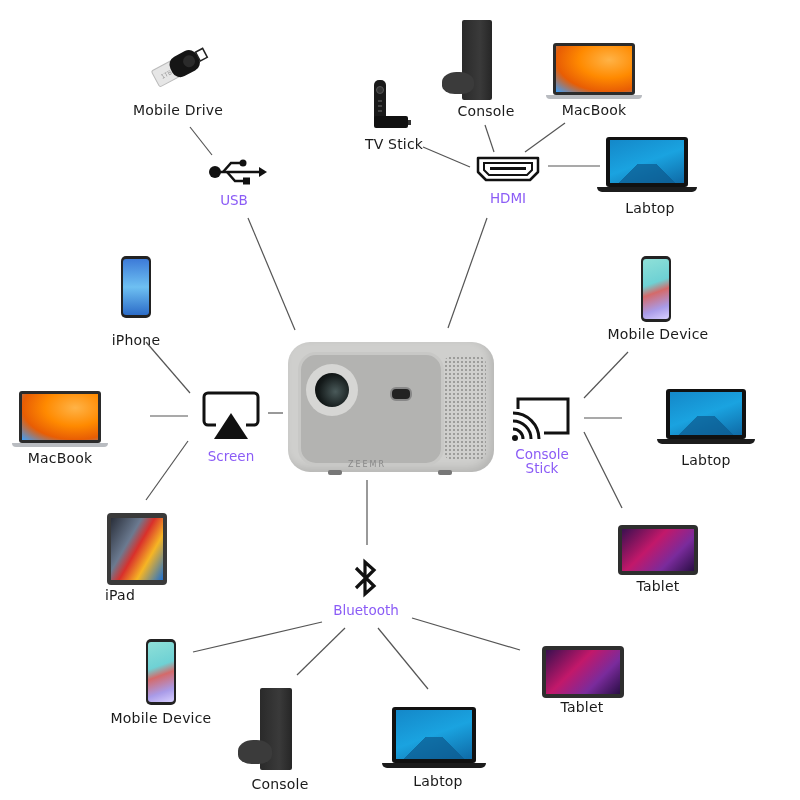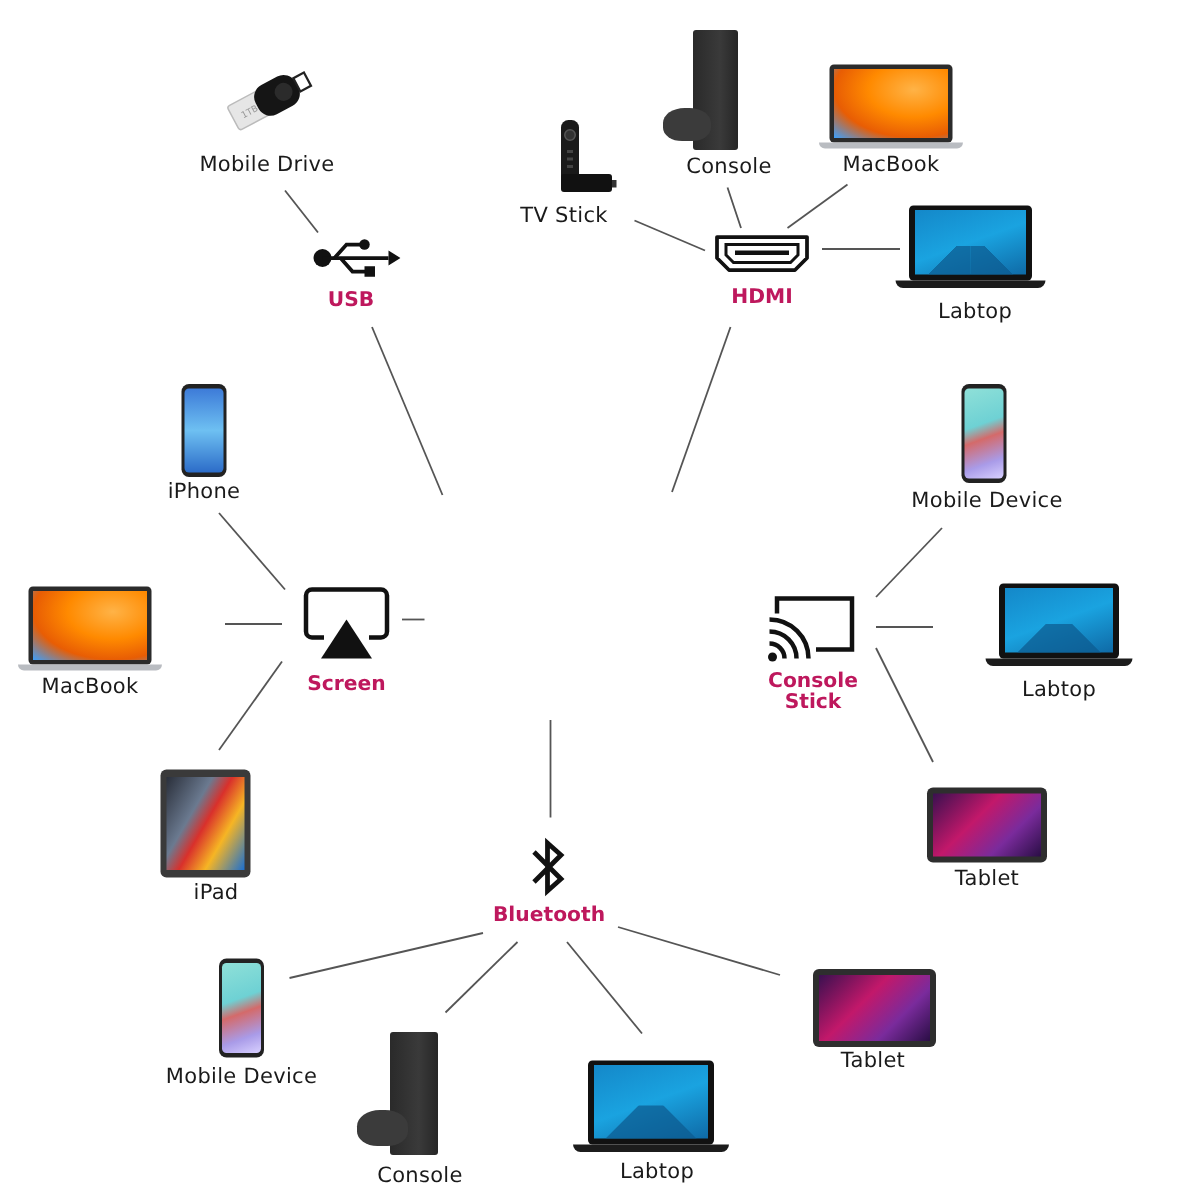--- a/index.html
+++ b/index.html
@@ -1,21 +1,21 @@
 <!DOCTYPE html>
 <html><head>
 <meta charset="utf-8">
 <style>
   html, body { margin:0; padding:0; background:#ffffff; }
   #stage { position:relative; width:800px; height:800px; overflow:hidden; background:#fff;
     font-family:"DejaVu Sans", "Liberation Sans", sans-serif; color:#111; }
   #lines { position:absolute; left:0; top:0; width:800px; height:800px; }
   .node { position:absolute; }
   .lbl { position:absolute; white-space:nowrap; font-size:14px; color:#1a1a1a; transform:translateX(-50%); letter-spacing:0.2px; }
-  .hub-lbl { position:absolute; white-space:nowrap; font-size:13.5px; font-weight:bold; color:#be185d; transform:translateX(-50%); text-align:center; line-height:14px; }
+  .hub-lbl { position:absolute; white-space:nowrap; font-size:13.5px; font-weight:normal; color:#8b5cf6; transform:translateX(-50%); text-align:center; line-height:14px; }
   .icon { position:absolute; }
   
   .mac-screen { position:absolute; background:#2b2b2b; border-radius:3px; }
   .mac-screen .scr { position:absolute; left:3px; top:3px; right:3px; bottom:3px;
     background: radial-gradient(ellipse at 70% 30%, #ffb347 0%, #ff8a00 40%, #e85d04 70%, #3aa0ff 100%); }
   .mac-base { position:absolute; background:#b9bcc1; border-radius:0 0 4px 4px; height:4px; }
   .lap-screen { position:absolute; background:#111; border-radius:3px; }
   .lap-screen .scr { position:absolute; left:4px; top:3px; right:4px; bottom:4px;
     background: linear-gradient(160deg, #1488c9 0%, #1aa3e0 50%, #0f6aa6 100%); }
   .lap-screen .scr::after { content:""; position:absolute; left:0; right:0; bottom:0; height:45%;
@@ -75,20 +75,31 @@
       <line x1="584" y1="418" x2="622" y2="418"></line>
       <line x1="584" y1="432" x2="622" y2="508"></line>
 
       <line x1="193" y1="652" x2="322" y2="622"></line>
       <line x1="297" y1="675" x2="345" y2="628"></line>
       <line x1="378" y1="628" x2="428" y2="689"></line>
       <line x1="412" y1="618" x2="520" y2="650"></line>
     </g>
   </svg>
 
+  <div id="projector">
+    <div class="proj-body"></div>
+    <div class="proj-front"></div>
+    <div class="proj-side"></div>
+    <div class="proj-lens-ring"></div>
+    <div class="proj-lens"></div>
+    <div class="proj-sensor"></div>
+    <div class="proj-brand">ZEEMR</div>
+    <div class="proj-foot" style="left:40px"></div>
+    <div class="proj-foot" style="left:150px"></div>
+  </div>
 
   <div class="node">
     <svg class="icon" style="left:207px;top:157px" width="60" height="30" viewBox="0 0 60 30">
       <circle cx="8" cy="15" r="6" fill="#111"></circle>
       <line x1="8" y1="15" x2="52" y2="15" stroke="#111" stroke-width="2.5"></line>
       <polygon points="52,10 60,15 52,20" fill="#111"></polygon>
       <polyline points="16,15 24,6 34,6" fill="none" stroke="#111" stroke-width="2.5"></polyline>
       <circle cx="36" cy="6" r="3.5" fill="#111"></circle>
       <polyline points="20,15 28,24 37,24" fill="none" stroke="#111" stroke-width="2.5"></polyline>
       <rect x="36" y="20.5" width="7" height="7" fill="#111"></rect>
@@ -121,21 +132,21 @@
   <div class="node">
     <svg class="icon" style="left:370px;top:78px" width="46" height="56" viewBox="0 0 46 56">
       <rect x="4" y="2" width="12" height="46" rx="5" fill="#1a1a1a"></rect>
       <circle cx="10" cy="12" r="3.5" fill="#333" stroke="#555"></circle>
       <rect x="8" y="22" width="4" height="2" fill="#444"></rect>
       <rect x="8" y="27" width="4" height="2" fill="#444"></rect>
       <rect x="8" y="32" width="4" height="2" fill="#444"></rect>
       <rect x="4" y="38" width="34" height="12" rx="2" fill="#111"></rect>
       <rect x="38" y="42" width="3" height="5" fill="#333"></rect>
     </svg>
-    <div class="lbl" style="left:376px;top:136px">TV Stick</div>
+    <div class="lbl" style="left:394px;top:136px">TV Stick</div>
   </div>
 
   <div class="node">
     <div class="console" style="left:440px;top:16px;width:54px;height:88px">
       <div class="tower" style="left:22px;top:4px;width:30px;height:80px"></div>
       <div class="pad" style="left:2px;top:56px;width:32px;height:22px"></div>
     </div>
     <div class="lbl" style="left:486px;top:103px">Console</div>
   </div>
 
@@ -164,38 +175,38 @@
       <path d="M14,34 H6 a4,4 0 0 1 -4,-4 V6 a4,4 0 0 1 4,-4 H52 a4,4 0 0 1 4,4 V30 a4,4 0 0 1 -4,4 H44" fill="none" stroke="#111" stroke-width="3"></path>
       <polygon points="29,22 46,48 12,48" fill="#111"></polygon>
     </svg>
     <div class="hub-lbl" style="left:231px;top:449px">Screen</div>
   </div>
 
   <div class="node">
     <div class="phone iphone" style="left:121px;top:256px;width:30px;height:62px">
         <div class="scr"></div>
       </div>
-    <div class="lbl" style="left:136px;top:320px">iPhone</div>
+    <div class="lbl" style="left:136px;top:332px">iPhone</div>
   </div>
 
   <div class="node">
     <div>
       <div class="mac-screen" style="left:19px;top:391px;width:82px;height:52px">
           <div class="scr"></div>
         </div>
       <div class="mac-base" style="left:12px;top:443px;width:96px"></div>
     </div>
     <div class="lbl" style="left:60px;top:450px">MacBook</div>
   </div>
 
   <div class="node">
     <div class="ipad" style="left:107px;top:513px;width:60px;height:72px">
         <div class="scr"></div>
       </div>
-    <div class="lbl" style="left:144px;top:587px">iPad</div>
+    <div class="lbl" style="left:120px;top:587px">iPad</div>
   </div>
 
   <div class="node">
     <svg class="icon" style="left:510px;top:395px" width="62" height="48" viewBox="0 0 62 48">
       <path d="M8,14 V4 H58 V38 H34" fill="none" stroke="#111" stroke-width="3"></path>
       <path d="M4,44 a4,4 0 0 1 0,0" stroke="#111"></path>
       <circle cx="5" cy="43" r="3" fill="#111"></circle>
       <path d="M3,34 a10,10 0 0 1 10,10" fill="none" stroke="#111" stroke-width="3"></path>
       <path d="M3,26 a18,18 0 0 1 18,18" fill="none" stroke="#111" stroke-width="3"></path>
       <path d="M3,18 a26,26 0 0 1 26,26" fill="none" stroke="#111" stroke-width="3"></path>

